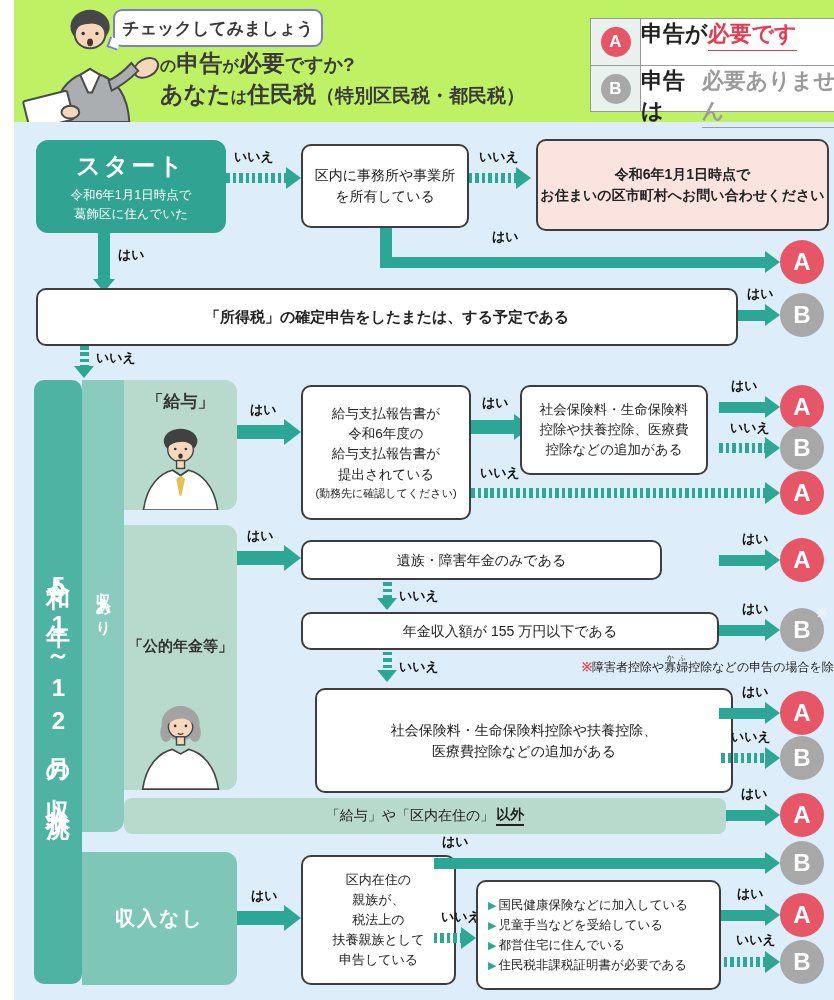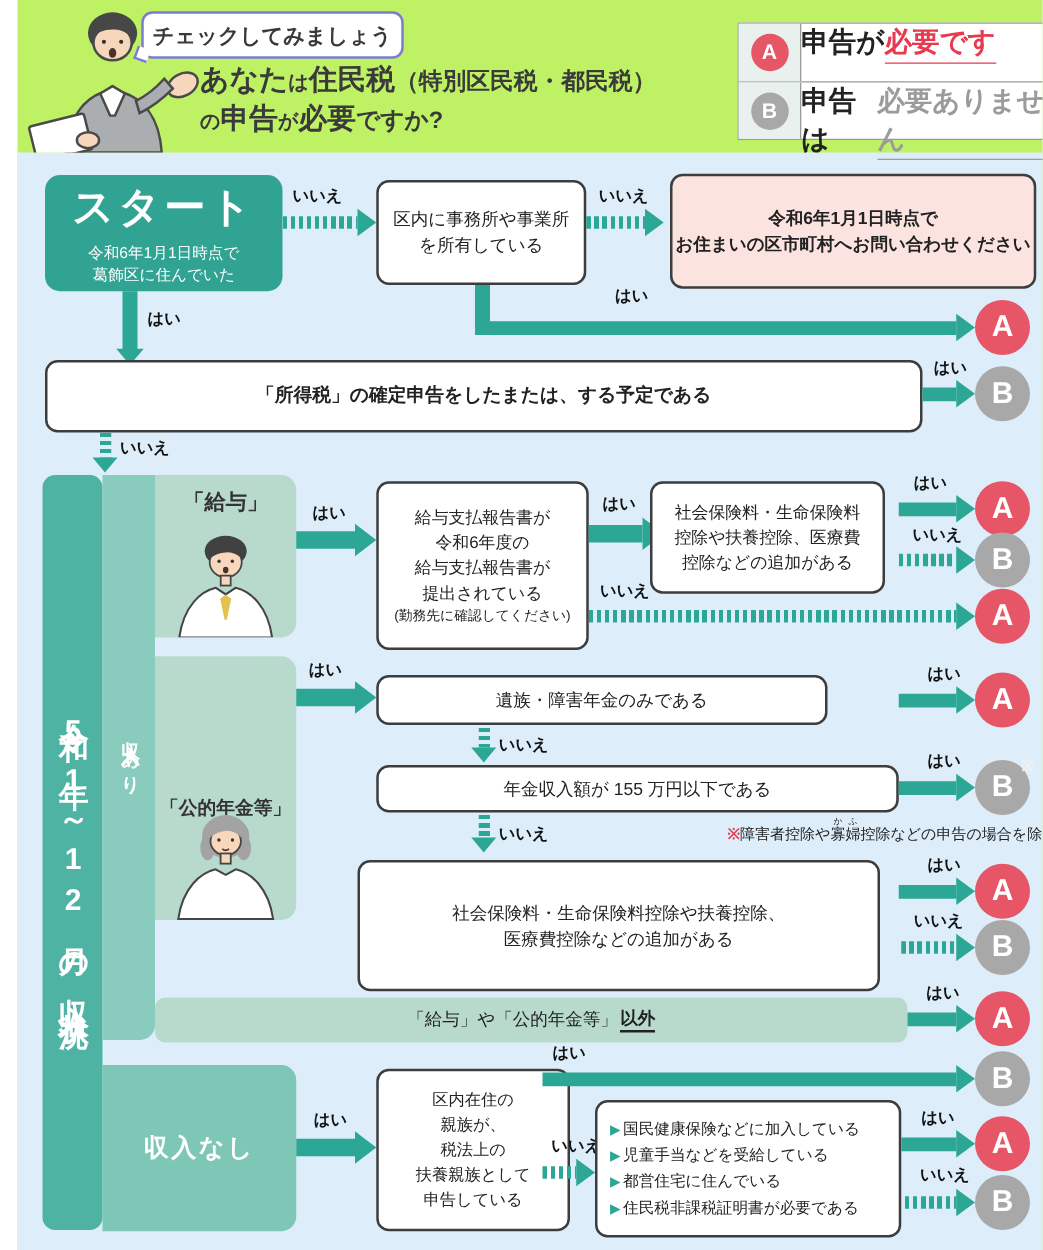--- a/index.html
+++ b/index.html
@@ -72,21 +72,21 @@
   .panel .p-label{position:absolute;width:100%;text-align:center;font-weight:bold;color:#333;font-size:16px;}
   .panel svg{position:absolute;bottom:0;left:50%;transform:translateX(-50%);}
   #other-band{position:absolute;left:110px;top:798px;width:602px;height:36px;background:var(--panel);border-radius:8px;
     display:flex;align-items:center;justify-content:center;font-size:14px;color:#222;}
   #other-band .em{font-weight:bold;border-bottom:2px solid #222;margin-left:2px;}
   #nashi-panel{position:absolute;left:68px;top:852px;width:155px;height:133px;background:var(--panel-no);border-radius:0 12px 12px 0;
     display:flex;align-items:center;justify-content:center;color:#fff;font-size:20px;font-weight:bold;letter-spacing:2px;}
 
   #start-box{position:absolute;left:22px;top:140px;width:190px;height:93px;background:#31a392;border-radius:12px;
     display:flex;flex-direction:column;align-items:center;justify-content:center;color:#fff;text-align:center;}
-  #start-box .st-title{font-size:33px;font-weight:bold;letter-spacing:3px;margin-bottom:4px;}
+  #start-box .st-title{font-size:24px;font-weight:bold;letter-spacing:3px;margin-bottom:4px;}
   #start-box .st-sub{font-size:12.5px;line-height:1.45;}
 
   .note-line{position:absolute;left:420px;top:654px;width:412px;text-align:right;font-size:12px;color:#222;line-height:1.1;}
   .note-line .mark{color:#e8394f;font-weight:bold;}
   .note-line ruby rt{font-size:7px;color:#222;}
 
   #list-box{align-items:flex-start;text-align:left;padding:8px 10px;font-size:12.5px;line-height:1.62;}
   #list-box .bullet{color:var(--teal);margin-right:2px;font-size:11px;}
   .box .note-small{font-size:11px;}
 </style>
@@ -115,24 +115,24 @@
     <ellipse cx="52" cy="112" rx="9" ry="6.5" fill="#f7d7bb" stroke="#4a4a4a" stroke-width="2"></ellipse>
   </svg>
 
   <div class="bubble">
     <span class="tail"></span>
     <span>チェックしてみましょう</span>
   </div>
 
   <div class="title">
     <div>
+      <span class="small">の</span><span class="big">申告</span><span class="small">が</span><span class="big">必要</span><span class="mid">ですか?</span>
+    </div>
+    <div>
       <span class="big">あなた</span><span class="small">は</span><span class="big">住民税</span><span class="mid">（特別区民税・都民税）</span>
-    </div>
-    <div>
-      <span class="small">の</span><span class="big">申告</span><span class="small">が</span><span class="big">必要</span><span class="mid">ですか?</span>
     </div>
   </div>
 
   <div id="legend">
     <div class="lg-row">
       <div class="lg-left">
         <div class="lg-circle cA">A</div>
       </div>
       <div class="lg-right">
         <span>申告が</span>
@@ -228,21 +228,21 @@
       <circle cx="50" cy="26" r="1.5" fill="#333"></circle>
         <circle cx="62" cy="26" r="1.5" fill="#333"></circle>
       <ellipse cx="56" cy="34" rx="2.5" ry="3" fill="#4a3226"></ellipse>
       <rect x="51.5" y="39" width="9" height="9" fill="#f8d8bc" stroke="#454545" stroke-width="1.6"></rect>
       <path d="M14,95 C18,66 34,53 47,50 L56,56 L65,50 C78,53 94,66 98,95 Z" fill="#fff" stroke="#454545" stroke-width="1.8"></path>
       <path d="M47,50 L56,56 L65,50" fill="none" stroke="#454545" stroke-width="1.6"></path>
       <path d="M56,56 L51,60 L55,79 L57,79 L61,60 Z" fill="#e5c24d"></path>
     </svg>
   </div>
 
-  <div class="panel" style="left:110px;top:525px;width:113px;height:211px">
+  <div class="panel" style="left:110px;top:525px;width:113px;height:265px">
     <div class="p-label" style="top:112px;font-size:15px">「公的年金等」</div>
     <svg viewBox="0 0 113 100" style="width:102px;height:92px">
       <ellipse cx="56" cy="27" rx="21" ry="19" fill="#a3a3a3"></ellipse>
       <ellipse cx="40" cy="37" rx="6.5" ry="11" fill="#a3a3a3"></ellipse>
       <ellipse cx="72" cy="37" rx="6.5" ry="11" fill="#a3a3a3"></ellipse>
       <ellipse cx="56" cy="31" rx="13.5" ry="12.5" fill="#f8d8bc" stroke="#454545" stroke-width="1.6"></ellipse>
       <path d="M42,28 Q44,15 56,15 Q68,15 70,28 Q63,21 56,22 Q49,22 42,28 Z" fill="#a3a3a3"></path>
       <circle cx="50" cy="30" r="1.5" fill="#333"></circle>
         <circle cx="62" cy="30" r="1.5" fill="#333"></circle>
       <path d="M53,38 Q56,40.5 59,38" fill="none" stroke="#4a3226" stroke-width="1.4"></path>
@@ -344,21 +344,21 @@
   <span class="lbl" style="left:385px;top:658px">いいえ</span>
   <div class="av" style="left:363px;top:652px;height:30px">
       <i class="shaft"></i>
       <i class="head"></i>
     </div>
 
   <div class="note-line">
     <span class="mark">※</span><span>障害者控除や</span><ruby><span>寡婦</span><rt>かふ</rt></ruby><span>控除などの申告の場合を除く</span>
   </div>
 
-  <div class="box" style="left:272px;top:688px;width:418px;height:105px">
+  <div class="box" style="left:301px;top:688px;width:418px;height:105px">
     <div>社会保険料・生命保険料控除や扶養控除、</div>
     <div>医療費控除などの追加がある</div>
   </div>
   <span class="lbl" style="left:728px;top:683px">はい</span>
   <div class="ah" style="left:705px;top:702px;width:61px">
       <i class="shaft"></i>
       <i class="head"></i>
     </div>
   <div class="circle cA" style="left:766px;top:691px">
       <span>A</span>
@@ -366,21 +366,21 @@
   <span class="lbl" style="left:717px;top:728px">いいえ</span>
   <div class="ah dashed" style="left:707px;top:747px;width:59px">
       <i class="shaft"></i>
       <i class="head"></i>
     </div>
   <div class="circle cB" style="left:766px;top:736px">
       <span>B</span>
     </div>
 
   <div id="other-band">
-    <span>「給与」や「公的年金等」</span>
+    <span>「給与」や「区内在住の」</span>
     <span class="em">以外</span>
   </div>
   <span class="lbl" style="left:727px;top:785px">はい</span>
   <div class="ah" style="left:712px;top:804px;width:54px">
       <i class="shaft"></i>
       <i class="head"></i>
     </div>
   <div class="circle cA" style="left:766px;top:793px">
       <span>A</span>
     </div>

